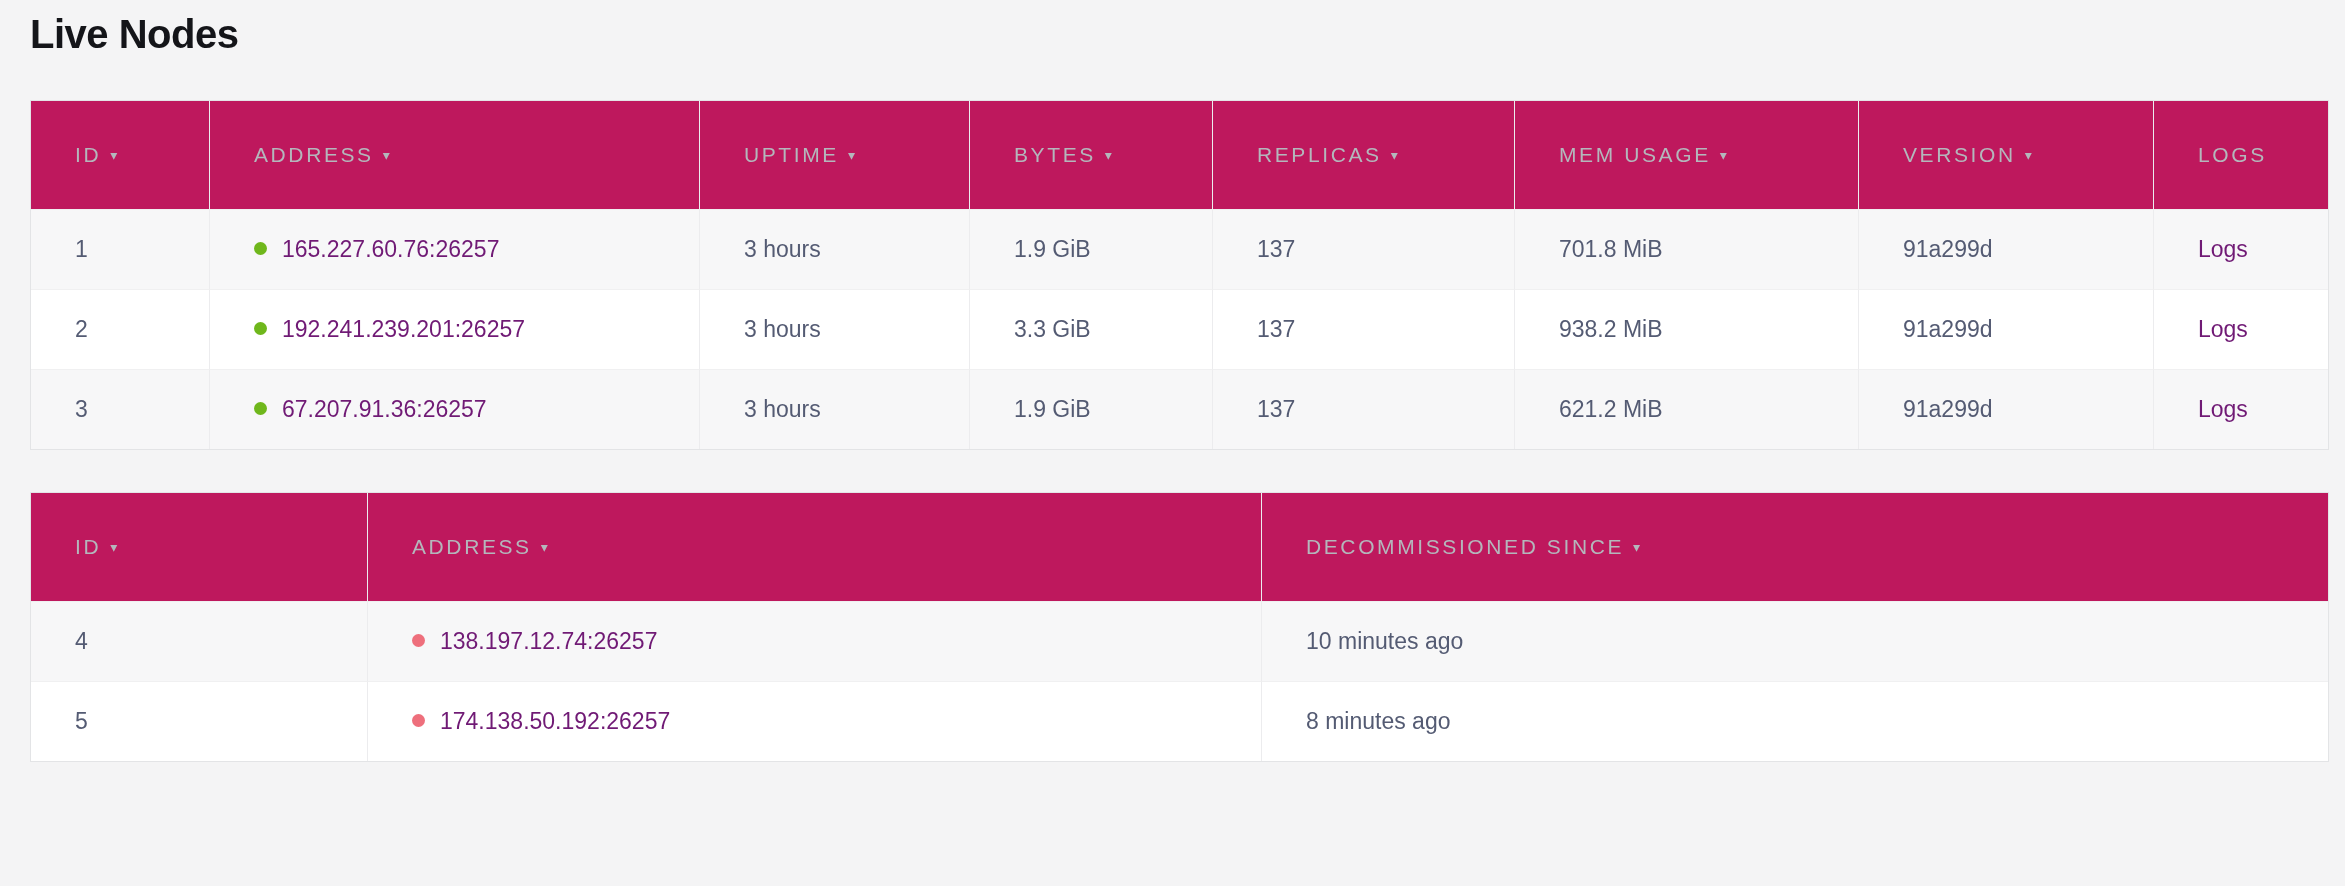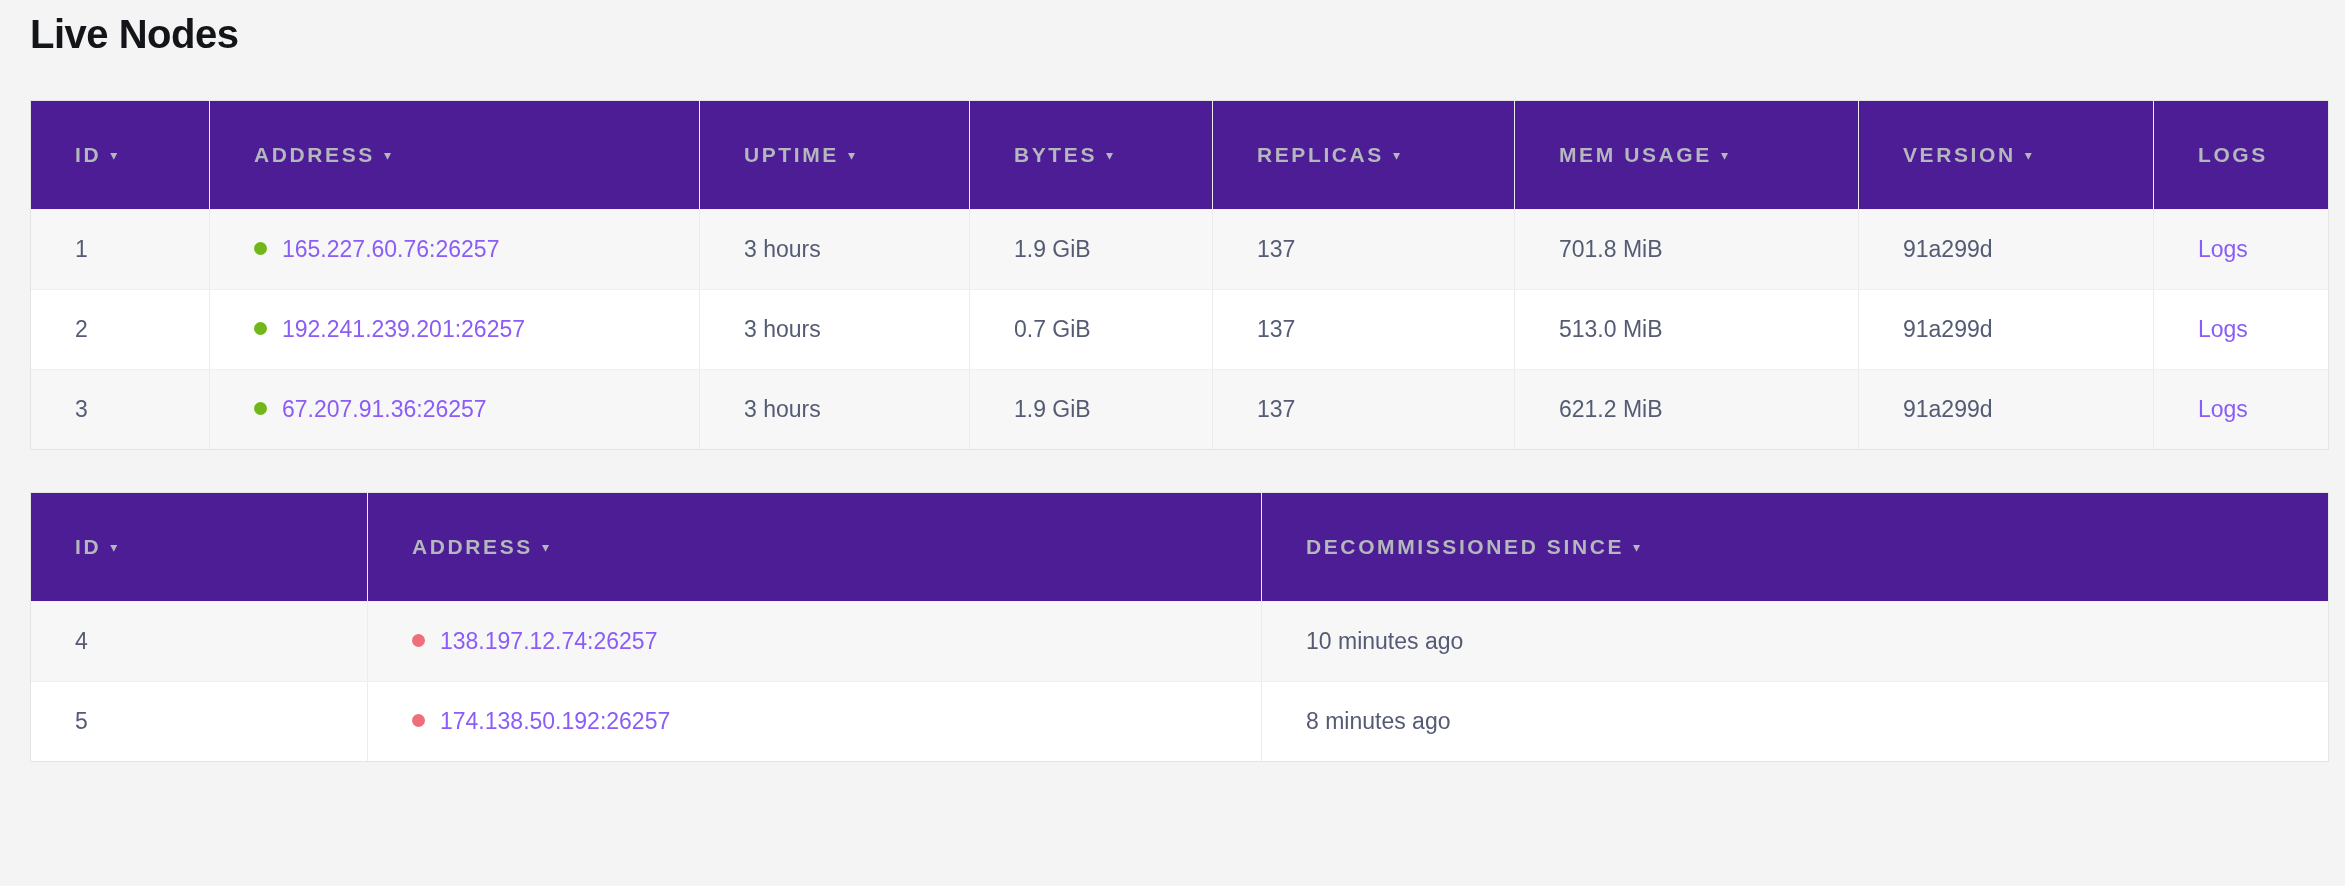--- a/index.html
+++ b/index.html
@@ -27,24 +27,24 @@
     border-collapse: separate;
     border-spacing: 0;
     table-layout: fixed;
     width: 2297px;
     background: #ffffff;
     border: 1px solid #e3e4e6;
     margin-top: 42px;
   }
   table.nodes th {
     height: 108px;
-    background: #4c1d95;
+    background: #be185d;
     color: #b4b7bc;
     font-size: 21px;
-    font-weight: 700;
+    font-weight: 400;
     letter-spacing: 2.6px;
     text-align: left;
     vertical-align: middle;
     padding: 0 10px 0 44px;
     border-left: 1px solid #ececee;
     white-space: nowrap;
     text-transform: uppercase;
     cursor: pointer;
   }
   table.nodes th:first-child { border-left: none; }
@@ -75,21 +75,21 @@
     display: inline-block;
     width: 13px; height: 13px;
     border-radius: 50%;
     margin-right: 15px;
     vertical-align: 2px;
   }
   .status-dot.live { background: #6fb71c; }
   .status-dot.dead { background: #ee6f7c; }
 
   a.node-link, a.logs-link {
-    color: #8b5cf6;
+    color: #701a75;
     text-decoration: none;
     cursor: pointer;
     margin-top: 6px;
   }
 </style>
 </head>
 <body>
 
 <div class="wrap">
 
@@ -149,23 +149,23 @@
           <td>
             <a class="logs-link">Logs</a>
           </td>
         </tr>
         <tr>
           <td>2</td>
           <td>
             <span class="status-dot live"></span><a class="node-link">192.241.239.201:26257</a>
           </td>
           <td>3 hours</td>
-          <td>0.7 GiB</td>
+          <td>3.3 GiB</td>
           <td>137</td>
-          <td>513.0 MiB</td>
+          <td>938.2 MiB</td>
           <td>91a299d</td>
           <td>
             <a class="logs-link">Logs</a>
           </td>
         </tr>
         <tr>
           <td>3</td>
           <td>
             <span class="status-dot live"></span><a class="node-link">67.207.91.36:26257</a>
           </td>

